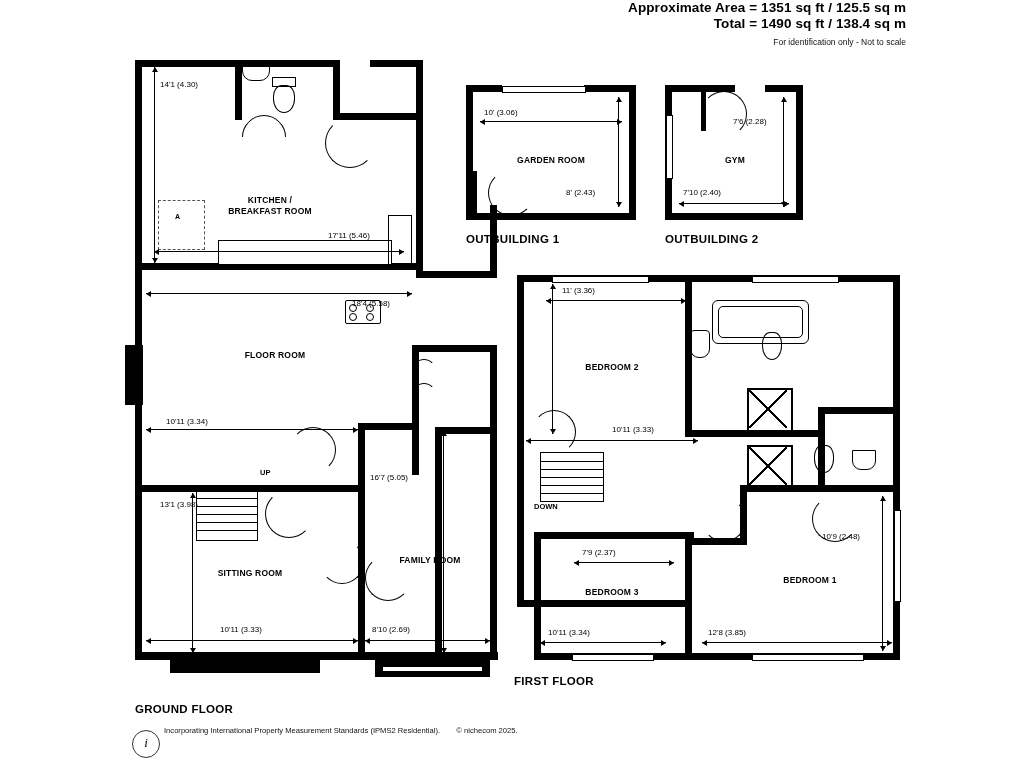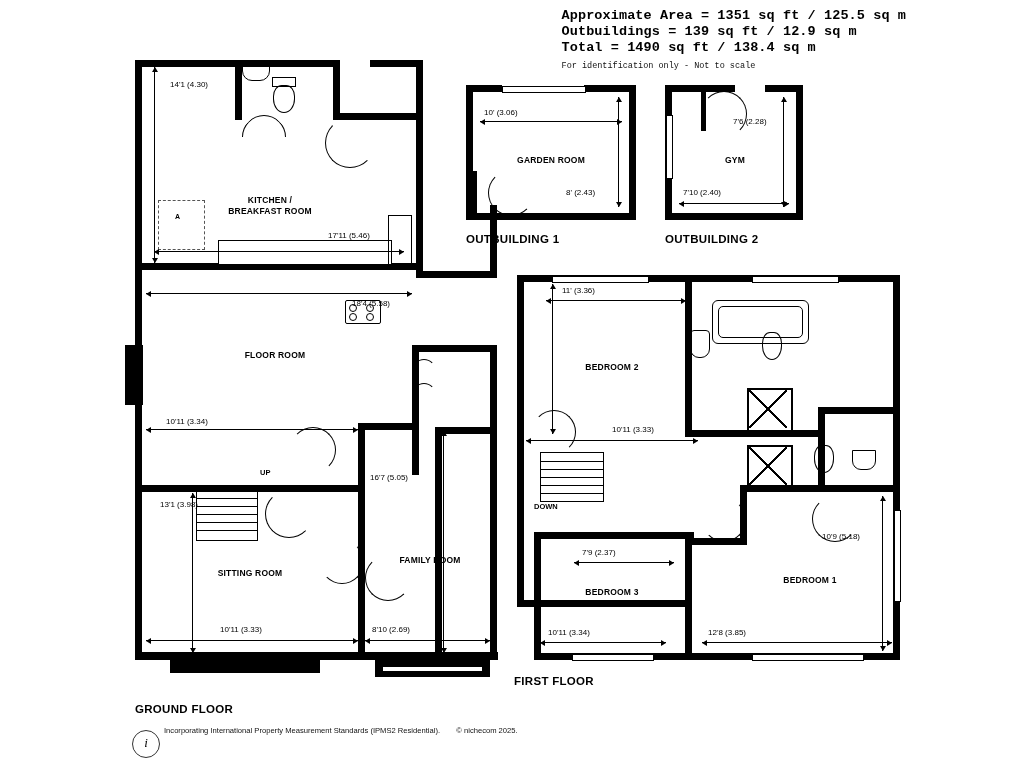--- a/index.html
+++ b/index.html
@@ -6,21 +6,21 @@
   body{
     width:1024px;height:768px;
     background:#ffffff;
     font-family:"Liberation Sans", sans-serif;
     color:#000;
     position:relative;
     overflow:hidden;
   }
   .abs{position:absolute;}
   
-  #header{top:8px;right:118px;font-family:Liberation Mono, monospace;}
+  #header{top:0;right:118px;text-align:right;}
   #header .line{font-size:13.5px;line-height:16px;font-weight:bold;letter-spacing:.1px;}
   #header .note{font-size:8.5px;font-weight:normal;margin-top:5px;color:#111;}
 
   
   .wall{background:#000;}
   .label{font-size:8.5px;font-weight:bold;letter-spacing:.2px;text-align:center;line-height:11px;}
   .dim{font-size:8px;font-weight:normal;white-space:nowrap;}
   .title{font-size:11.5px;font-weight:bold;letter-spacing:.3px;}
   .tiny{font-size:7.5px;font-weight:bold;}
 
@@ -38,21 +38,20 @@
   #footer-logo{left:132px;top:730px;width:26px;height:26px;border:1px solid #333;border-radius:50%;}
   #footer-logo span{display:block;text-align:center;font-size:13px;line-height:24px;font-family:"Liberation Serif",serif;font-style:italic;}
   .door-arc{border:1px solid #000;border-radius:50%;}
   .stair-step{position:absolute;background:#000;height:1px;}
 </style>
 </head>
 <body>
 
 <div class="abs" id="header">
   <div class="line">Approximate Area = 1351 sq ft / 125.5 sq m</div>
-  <div class="line">Outbuildings = 139 sq ft / 12.9 sq m</div>
   <div class="line">Total = 1490 sq ft / 138.4 sq m</div>
   <div class="note">For identification only - Not to scale</div>
 </div>
 
 <div class="abs" style="left:130px;top:55px;width:380px;height:625px;">
 
   <div class="abs wall" style="left:5px;top:5px;width:205px;height:7px;"></div>
   <div class="abs wall" style="left:5px;top:5px;width:7px;height:600px;"></div>
   <div class="abs wall" style="left:203px;top:5px;width:7px;height:60px;"></div>
   <div class="abs wall" style="left:203px;top:58px;width:90px;height:7px;"></div>
@@ -131,21 +130,21 @@
     <div>BREAKFAST ROOM</div>
   </div>
   <div class="abs label" style="left:65px;top:295px;width:160px;">FLOOR ROOM</div>
   <div class="abs label" style="left:40px;top:513px;width:160px;">SITTING ROOM</div>
   <div class="abs label" style="left:245px;top:500px;width:110px;">FAMILY ROOM</div>
 
   <div class="abs vline" style="left:24px;top:12px;height:196px;">
     <div class="arrU"></div>
       <div class="arrD"></div>
   </div>
-  <div class="abs dim" style="left:40px;top:25px;text-align:right;">14'1 (4.30)</div>
+  <div class="abs dim" style="left:30px;top:25px;text-align:right;">14'1 (4.30)</div>
 
   <div class="abs hline" style="left:24px;top:196px;width:250px;">
     <div class="arrL"></div>
       <div class="arrR"></div>
   </div>
   <div class="abs dim" style="left:198px;top:176px;">17'11 (5.46)</div>
 
   <div class="abs hline" style="left:16px;top:238px;width:266px;">
     <div class="arrL"></div>
       <div class="arrR"></div>
@@ -313,21 +312,21 @@
   <div class="abs hline" style="left:14px;top:170px;width:172px;">
     <div class="arrL"></div>
       <div class="arrR"></div>
   </div>
   <div class="abs dim" style="left:100px;top:155px;">10'11 (3.33)</div>
 
   <div class="abs vline" style="left:370px;top:226px;height:155px;">
     <div class="arrU"></div>
       <div class="arrD"></div>
   </div>
-  <div class="abs dim" style="left:310px;top:262px;">10'9 (5.18)</div>
+  <div class="abs dim" style="left:310px;top:262px;">10'9 (2.48)</div>
 
   <div class="abs hline" style="left:190px;top:372px;width:190px;">
     <div class="arrL"></div>
       <div class="arrR"></div>
   </div>
   <div class="abs dim" style="left:196px;top:358px;">12'8 (3.85)</div>
 
   <div class="abs hline" style="left:62px;top:292px;width:100px;">
     <div class="arrL"></div>
       <div class="arrR"></div>

